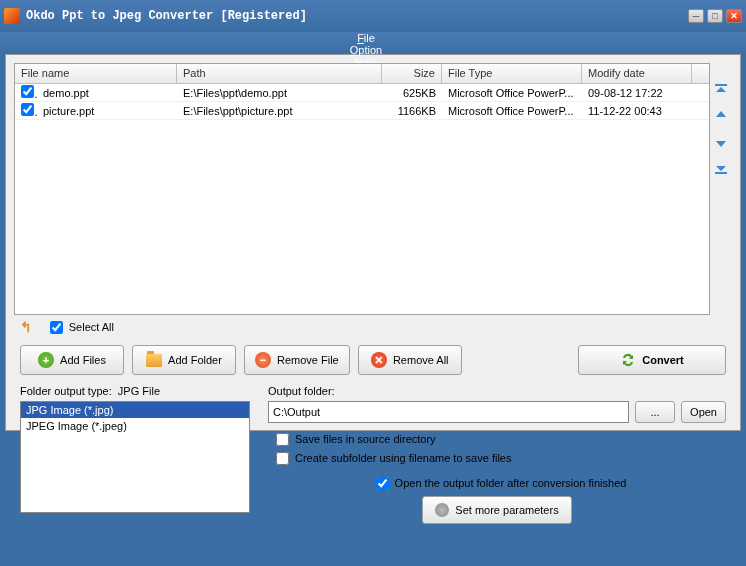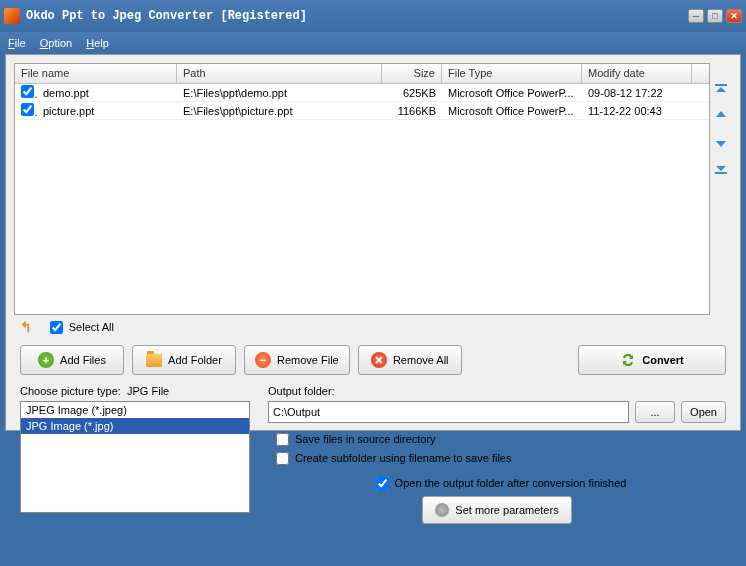--- a/index.html
+++ b/index.html
@@ -5,21 +5,21 @@
 * { box-sizing: border-box; margin: 0; padding: 0; font-family: Tahoma, Arial, sans-serif; font-size: 11px; }
 body { background: #3b6ea5; width: 746px; height: 566px; overflow: hidden; }
 
 .titlebar { height: 24px; background: linear-gradient(#4a7ab5, #3b6ea5); display: flex; align-items: center; padding: 16px 4px; color: #fff; font-weight: bold; }
 .titlebar .logo { width: 16px; height: 16px; background: linear-gradient(135deg, #ff9933, #cc3300); border-radius: 2px; margin-right: 6px; }
 .titlebar .title { flex: 1; font-family: 'Courier New', monospace; font-size: 12px; }
 .winbtns { display: flex; gap: 3px; }
 .winbtn { width: 16px; height: 14px; background: linear-gradient(#e8e8e8, #c8c8c8); border: 1px solid #888; border-radius: 2px; display: flex; align-items: center; justify-content: center; font-size: 9px; cursor: pointer; color: #333; }
 .winbtn.close { background: linear-gradient(#ff6b4a, #d63a1a); color: #fff; }
 
-.menubar { height: 22px; background: linear-gradient(#4a7ab5, #3b6ea5); display: flex; align-items: center; padding: 0 8px; color: #fff; }
+.menubar { height: 22px; background: linear-gradient(#4a7ab5, #3b6ea5); display: flex; align-items: center; padding: 0 8px; color: #fff; flex-direction: column; }
 .menubar span { margin-right: 14px; cursor: pointer; text-decoration: underline; text-decoration-color: transparent; }
 .menubar span:first-letter { text-decoration: underline; }
 
 .content { background: #efefef; margin: 0 5px 5px 5px; height: 377px; border: 1px solid #999; }
 
 .filegrid-wrap { display: flex; padding: 8px 8px 2px 8px; }
 .filegrid { flex: 1; border: 1px solid #a0a0a0; background: #fff; height: 252px; overflow: hidden; }
 .gridhead { display: flex; background: linear-gradient(#fdfdfd, #e8e8e8); border-bottom: 1px solid #c0c0c0; height: 20px; }
 .gridhead div { border-right: 1px solid #c0c0c0; padding: 3px 6px; color: #333; }
 .gridrow { display: flex; border-bottom: 1px solid #f0f0f0; height: 18px; align-items: center; }
@@ -171,25 +171,25 @@
       <svg class="ic-conv" viewBox="0 0 16 16">
           <path d="M3 6a5 5 0 0 1 9-2l1-1v4h-4l1.5-1.5A3 3 0 0 0 5 6zm10 4a5 5 0 0 1-9 2l-1 1V9h4l-1.5 1.5A3 3 0 0 0 11 10z" fill="#4a9e1e"></path>
         </svg>
       <span>Convert</span>
     </div>
   </div>
 
   <div class="bottom">
     <div class="leftpane">
       <div class="label">
-        <span>Choose picture type:</span>&nbsp;&nbsp;<span>JPG File</span>
+        <span>Folder output type:</span>&nbsp;&nbsp;<span>JPG File</span>
       </div>
       <div class="listbox" id="typelist">
+          <div class="item sel">JPG Image (*.jpg)</div>
           <div class="item">JPEG Image (*.jpeg)</div>
-          <div class="item sel">JPG Image (*.jpg)</div>
         </div>
     </div>
     <div class="rightpane">
       <div class="label">Output folder:</div>
       <div class="pathrow">
         <input type="text" value="C:\Output" style="">
         <button class="smallbtn">...</button>
         <button class="smallbtn">Open</button>
       </div>
       <div class="checkrow">

